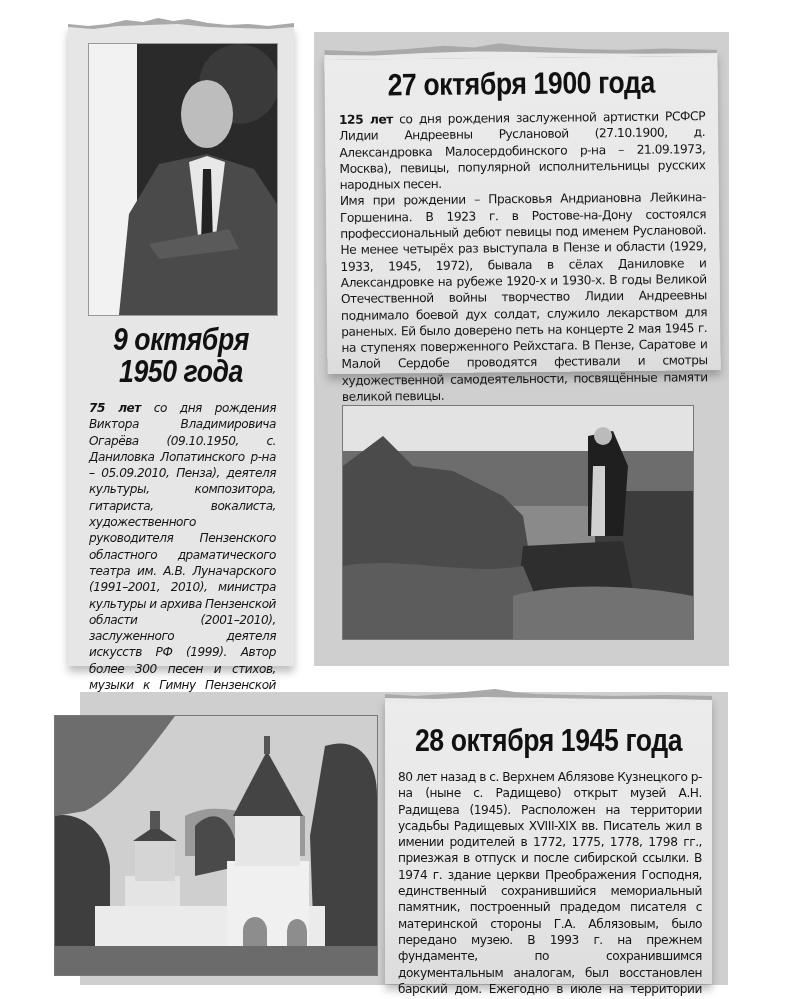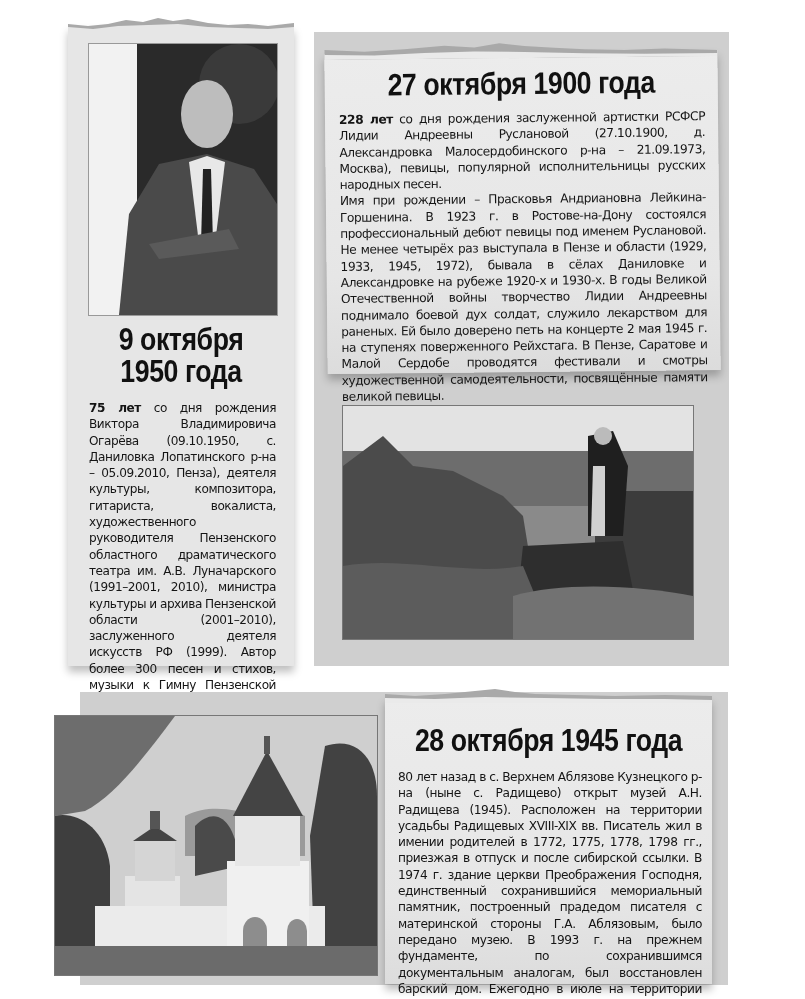--- a/index.html
+++ b/index.html
@@ -16,21 +16,21 @@
                font-family:"DejaVu Sans", sans-serif; letter-spacing:-0.45px; word-spacing:-0.5px; }
   .body-text b { font-weight:bold; }
   .photo { position:absolute; border:1px solid #777; overflow:hidden; }
   .photo svg { width:100%; height:100%; display:block; }
 </style>
 </head>
 <body>
 
 <div class="panel" style="left:314px; top:32px; width:415px; height:634px;"></div>
 
-<div class="paper" style="left:68px; top:26px; width:226px; height:640px; background:#e6e6e6;">
+<div class="paper" style="left:68px; top:26px; width:226px; height:640px; background:#e6e6e6;font-style:italic;">
   <div class="torn">
     <svg viewBox="0 0 226 16" preserveAspectRatio="none">
       <path d="M0,8 L20,10 L40,8 L58,4 L75,6 L90,2 L105,5 L120,3 L140,7 L160,9 L180,8 L200,10 L226,7 L226,16 L0,16 Z" fill="#a9a9a9"></path>
       <path d="M0,11 L25,13 L50,10 L80,9 L110,8 L140,11 L170,12 L200,13 L226,11 L226,16 L0,16 Z" fill="#e6e6e6"></path>
     </svg>
   </div>
   <div class="photo" style="left:20px; top:17px; width:188px; height:271px; border-color:#999;">
     <svg viewBox="0 0 188 271" preserveAspectRatio="none">
       <rect width="188" height="271" fill="#2a2a2a"></rect>
       <rect width="48" height="271" fill="#f2f2f2"></rect>
@@ -53,21 +53,21 @@
 
 <div class="paper" style="left:326px; top:52px; width:393px; height:320px; transform:rotate(-0.6deg);">
   <div class="torn">
     <svg viewBox="0 0 393 16" preserveAspectRatio="none">
       <path d="M0,6 L40,8 L80,6 L120,3 L150,5 L175,1 L200,4 L230,6 L260,8 L300,9 L340,8 L393,10 L393,16 L0,16 Z" fill="#a9a9a9"></path>
       <path d="M0,11 L50,12 L100,10 L150,9 L200,10 L260,12 L320,13 L393,13 L393,16 L0,16 Z" fill="#eaeaea"></path>
     </svg>
   </div>
   <div class="heading" style="position:absolute; left:0; right:0; top:14px; font-size:31px; line-height:36px;">27 октября 1900 года</div>
   <div class="body-text" style="position:absolute; left:14px; top:58px; width:366px;">
-    <div><b>228 лет</b><span> со дня рождения заслуженной артистки РСФСР Лидии Андреевны Руслановой (27.10.1900, д. Александровка Малосердобинского р-на – 21.09.1973, Москва), певицы, популярной исполнительницы русских народных песен.</span></div>
+    <div><b>125 лет</b><span> со дня рождения заслуженной артистки РСФСР Лидии Андреевны Руслановой (27.10.1900, д. Александровка Малосердобинского р-на – 21.09.1973, Москва), певицы, популярной исполнительницы русских народных песен.</span></div>
     <div>Имя при рождении – Прасковья Андриановна Лейкина-Горшенина. В 1923 г. в Ростове-на-Дону состоялся профессиональный дебют певицы под именем Руслановой. Не менее четырёх раз выступала в Пензе и области (1929, 1933, 1945, 1972), бывала в сёлах Даниловке и Александровке на рубеже 1920-х и 1930-х. В годы Великой Отечественной войны творчество Лидии Андреевны поднимало боевой дух солдат, служило лекарством для раненых. Ей было доверено петь на концерте 2 мая 1945 г. на ступенях поверженного Рейхстага. В Пензе, Саратове и Малой Сердобе проводятся фестивали и смотры художественной самодеятельности, посвящённые памяти великой певицы.</div>
   </div>
 </div>
 
 <div class="photo" style="left:342px; top:405px; width:350px; height:233px;">
   <svg viewBox="0 0 350 233" preserveAspectRatio="none">
     <rect width="350" height="233" fill="#8a8a8a"></rect>
     <rect width="350" height="45" fill="#e3e3e3"></rect>
     <rect y="45" width="350" height="55" fill="#6d6d6d"></rect>
     <path d="M0,60 L40,30 L70,60 L110,65 L160,90 L180,110 L200,233 L0,233 Z" fill="#4b4b4b"></path>

